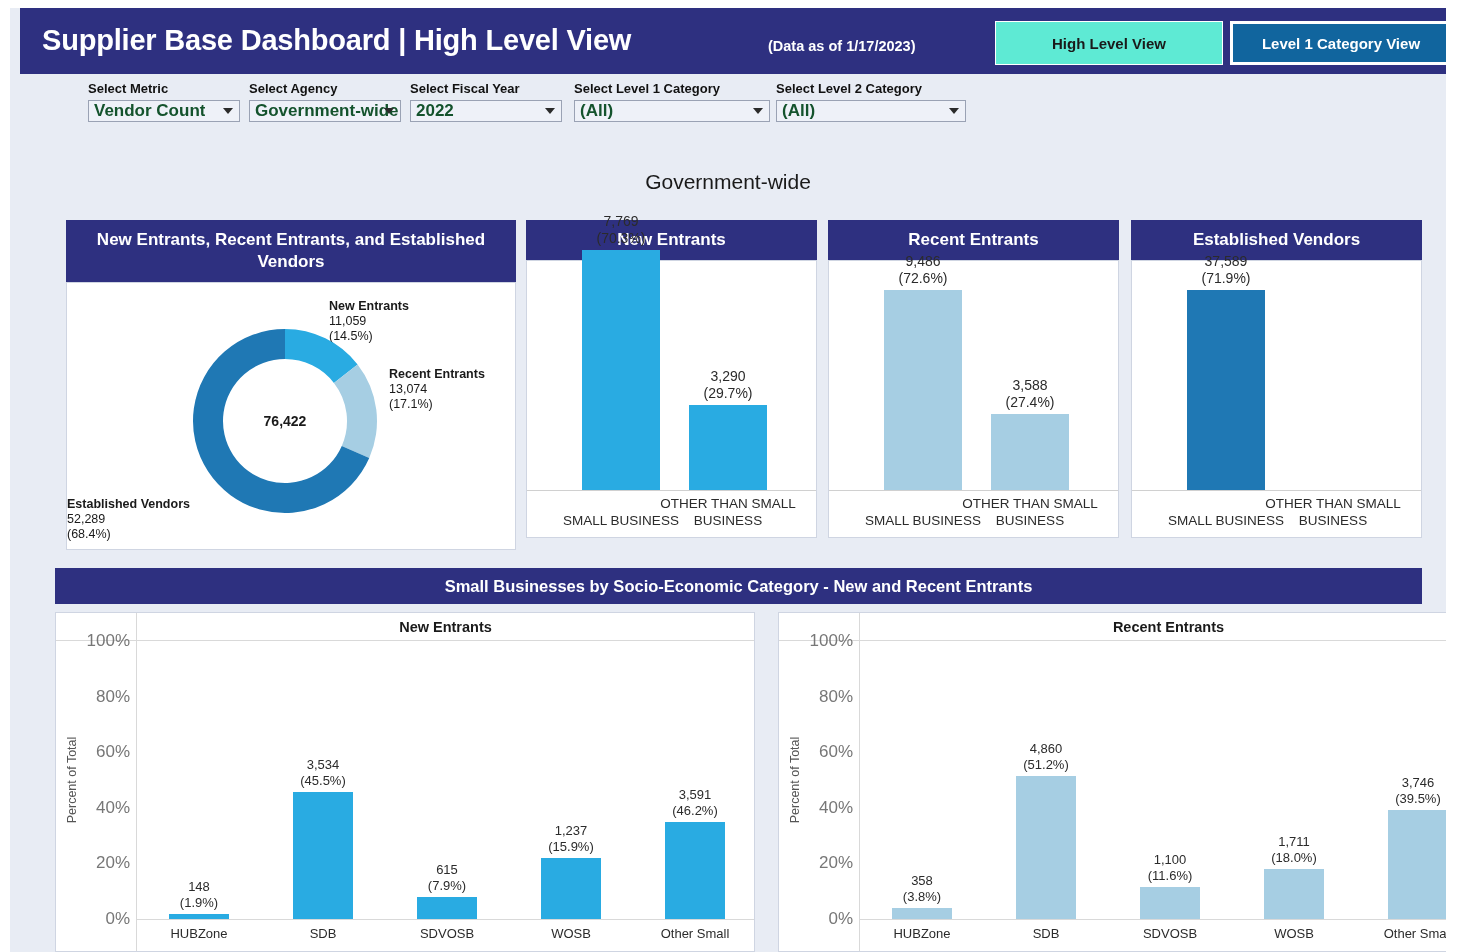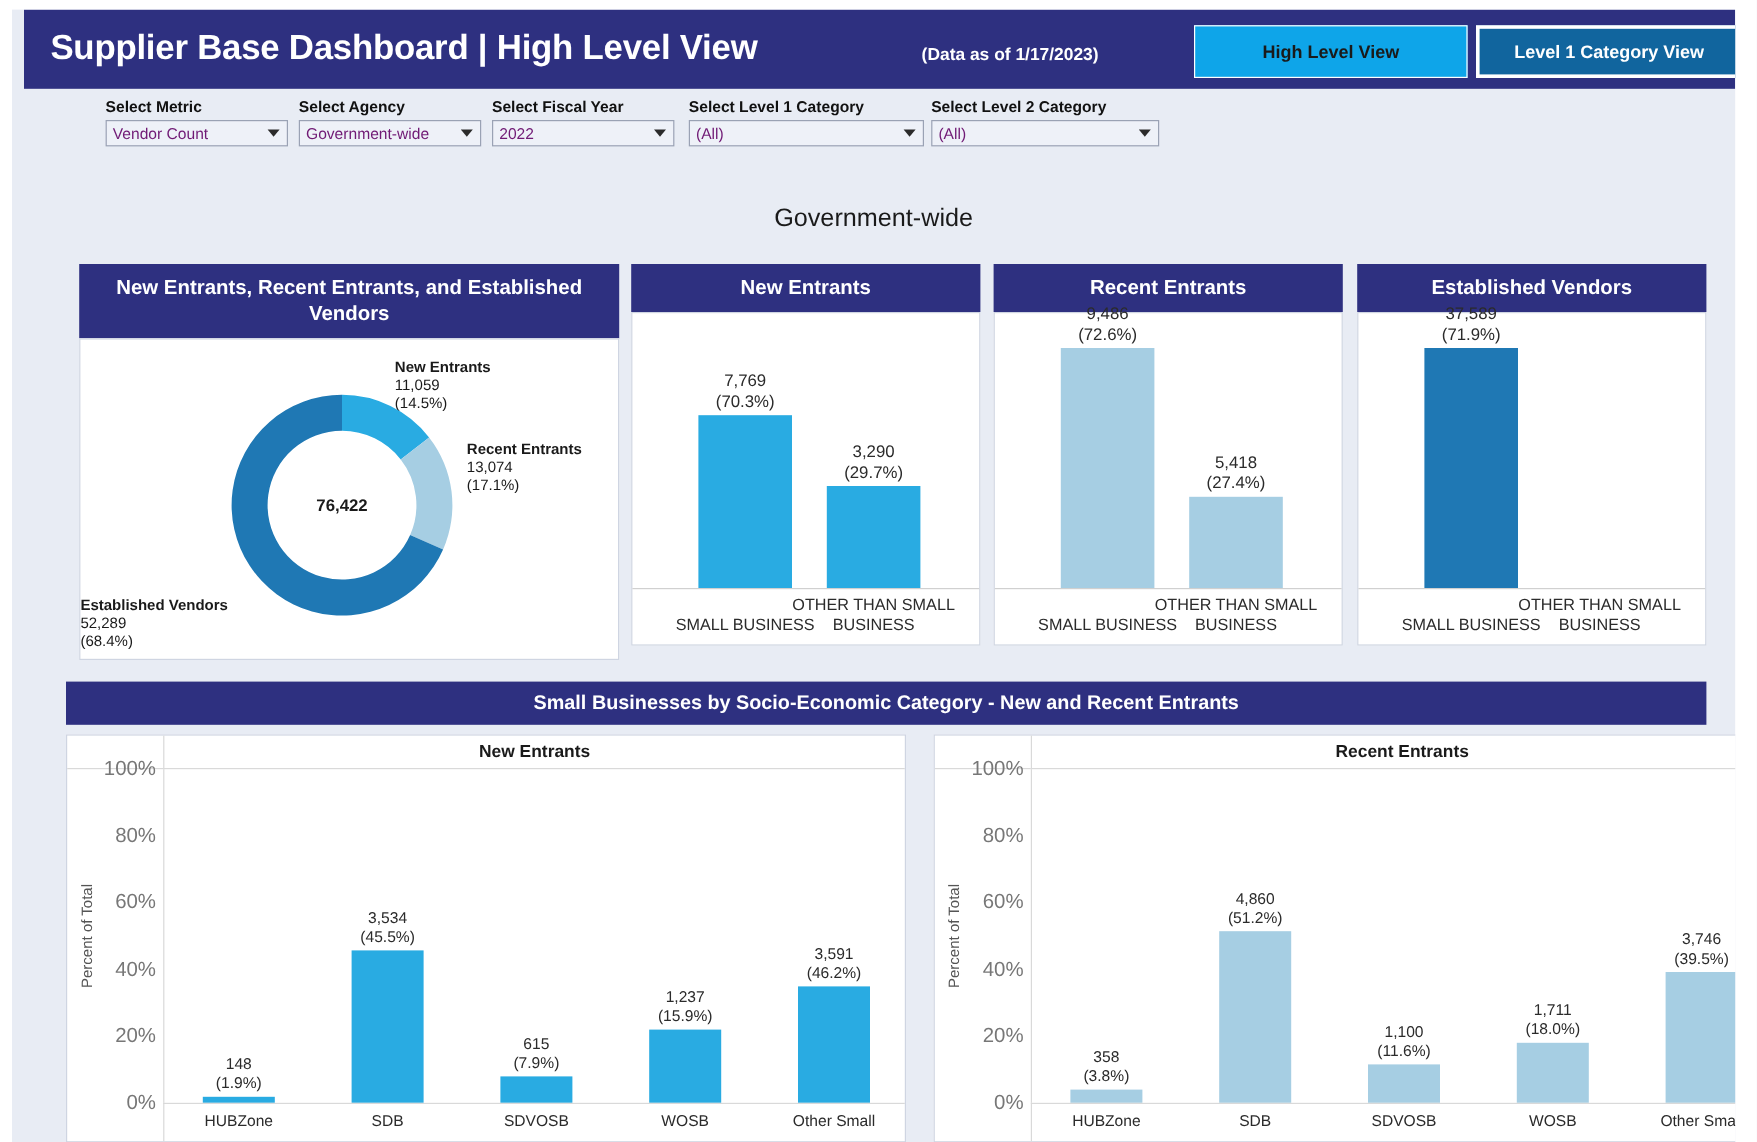--- a/index.html
+++ b/index.html
@@ -29,42 +29,43 @@
     position:absolute;left:748px;top:30px;
     color:#ffffff;font-size:14.5px;font-weight:bold;white-space:nowrap;
   }
   .viewbtn{
     position:absolute;top:13px;height:44px;
     display:flex;align-items:center;justify-content:center;
     font-size:15px;font-weight:bold;box-sizing:border-box;
     cursor:pointer;white-space:nowrap;
   }
   .viewbtn.inactive{
-    left:975px;width:228px;background:#0ea5e9;color:#1a1a1a;
+    left:975px;width:228px;background:#5eead4;color:#1a1a1a;
     border:1px solid #ffffff;
   }
   .viewbtn.active{
     left:1210px;width:222px;background:#11659e;color:#ffffff;
     border:3px solid #ffffff;
   }
   
   .filters{position:absolute;left:0;top:66px;width:1436px;height:80px;margin-left:36px;}
   .fgroup{position:absolute;}
   .flabel{
     font-size:13px;font-weight:bold;color:#111111;white-space:nowrap;
     margin-bottom:4px;display:block;
   }
   .fselect{
     height:22px;background:#eef1f8;border:1px solid #9aa2b4;
     box-sizing:border-box;position:relative;cursor:pointer;
     display:flex;align-items:center;
   }
   .fselect .val{
-    font-size:13px;color:#701a75;padding-left:5px;white-space:nowrap;
+    font-size:17px;color:#14532d;padding-left:5px;white-space:nowrap;
     overflow:hidden;
+    font-weight:bold;
   }
   .fselect .caret{
     position:absolute;right:6px;top:50%;transform:translateY(-50%);
     width:0;height:0;border-left:5px solid transparent;
     border-right:5px solid transparent;border-top:6px solid #2b2b2b;
   }
   .taxbox{position:absolute;left:1121px;top:7px;}
   .taxtitle{font-size:13.5px;font-weight:bold;color:#111;margin-bottom:3px;}
   .radiorow{display:flex;align-items:center;height:22px;cursor:pointer;}
   .radio{
@@ -261,21 +262,21 @@
           </svg>
         <div class="donut-center">76,422</div>
       </div>
     </div>
   </div>
 
   <div class="panel spanel" id="panel-new">
     <div class="phead">New Entrants</div>
     <div class="pbody">
       <div class="axisline"></div>
-      <div class="bar2" style="left:55px;height:144px;">
+      <div class="bar2" style="left:55px;height:240px;">
         <div class="bval">
           <div>7,769</div>
           <div>(70.3%)</div>
         </div>
         <div class="brect" style="background:#29abe2;"></div>
       </div>
       <div class="bar2" style="left:162px;height:85px;">
         <div class="bval">
           <div>3,290</div>
           <div>(29.7%)</div>
@@ -293,21 +294,21 @@
       <div class="axisline"></div>
       <div class="bar2" style="left:55px;height:200px;">
         <div class="bval">
           <div>9,486</div>
           <div>(72.6%)</div>
         </div>
         <div class="brect" style="background:#a6cee3;"></div>
       </div>
       <div class="bar2" style="left:162px;height:76px;">
         <div class="bval">
-          <div>5,418</div>
+          <div>3,588</div>
           <div>(27.4%)</div>
         </div>
         <div class="brect" style="background:#a6cee3;"></div>
       </div>
       <div class="xlab2" style="left:24px;">SMALL BUSINESS</div>
       <div class="xlab2" style="left:131px;">OTHER THAN SMALL BUSINESS</div>
     </div>
   </div>
 
   <div class="panel spanel" id="panel-est">

